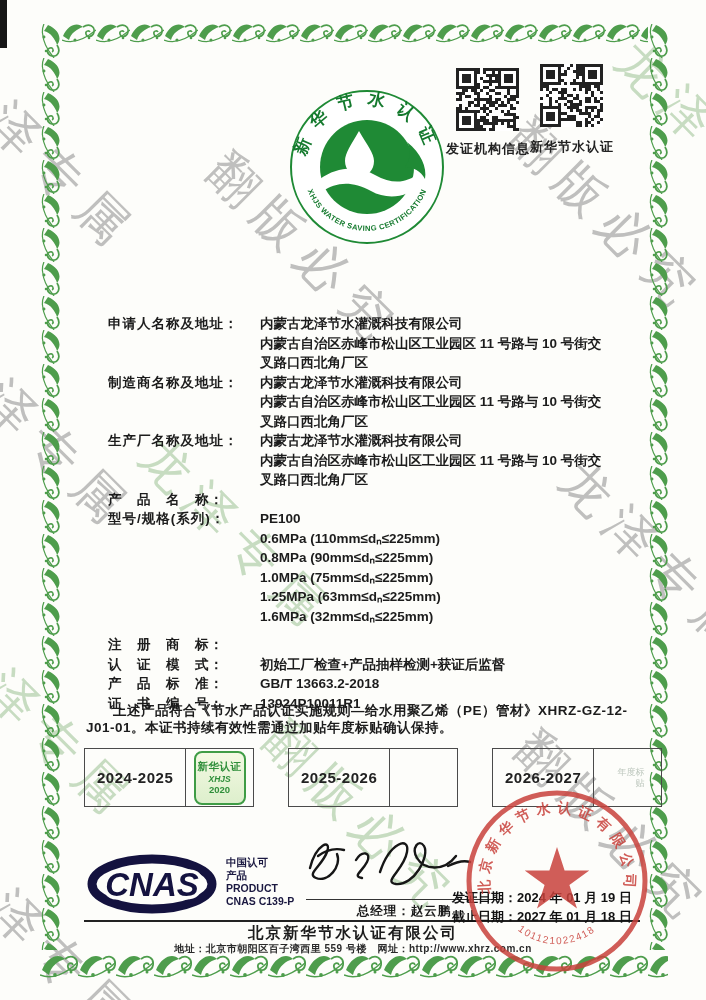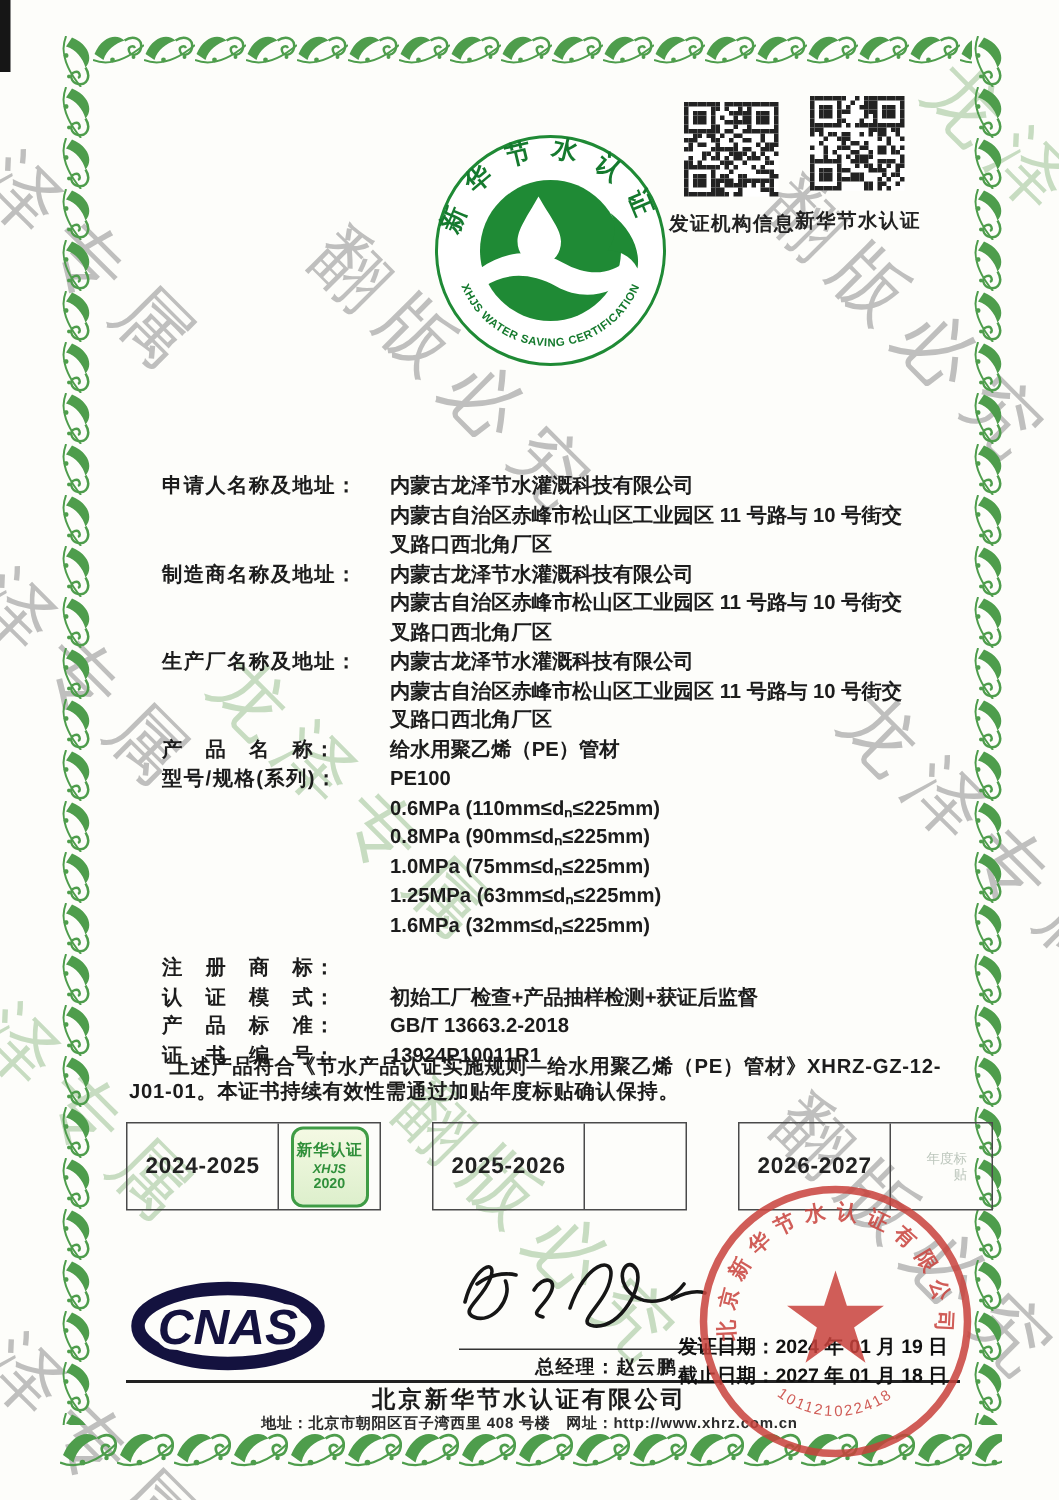--- a/index.html
+++ b/index.html
@@ -656,23 +656,20 @@
       <div class="frow">
         <div class="flabel">生产厂名称及地址：</div>
         <div class="fvalue">
           <div>内蒙古龙泽节水灌溉科技有限公司</div>
           <div>内蒙古自治区赤峰市松山区工业园区 11 号路与 10 号街交</div>
           <div>叉路口西北角厂区</div>
         </div>
       </div>
       <div class="frow">
         <div class="flabel">产　品　名　称：</div>
-        <div class="fvalue">
-          <div>给水用聚乙烯（PE）管材</div>
-        </div>
       </div>
       <div class="frow">
         <div class="flabel">型号/规格(系列)：</div>
         <div class="fvalue">
           <div>PE100</div>
           <div>0.6MPa (110mm≤dₙ≤225mm)</div>
           <div>0.8MPa (90mm≤dₙ≤225mm)</div>
           <div>1.0MPa (75mm≤dₙ≤225mm)</div>
           <div>1.25MPa (63mm≤dₙ≤225mm)</div>
           <div>1.6MPa (32mm≤dₙ≤225mm)</div>
@@ -724,41 +721,47 @@
       <div class="stk-cell">
           <div class="stk-ph">年度标贴</div>
         </div>
     </div>
   </div>
 
   <svg class="cnas-logo" width="132" height="64" viewBox="0 0 132 64">
     <ellipse cx="66" cy="32" rx="60" ry="25" fill="none" stroke="#14123f" stroke-width="9"></ellipse>
     <text x="66" y="44" text-anchor="middle" font-size="33" font-weight="bold" font-style="italic" fill="#14123f" stroke="#fdfdfa" stroke-width="7" paint-order="stroke" font-family="Liberation Sans, sans-serif">CNAS</text>
   </svg>
+  <div class="cnas-text">
+    <div>中国认可</div>
+    <div>产品</div>
+    <div>PRODUCT</div>
+    <div>CNAS C139-P</div>
+  </div>
 
   <svg class="signature" width="180" height="66" viewBox="0 0 180 66">
     <g fill="none" stroke="#161616" stroke-width="2.4" stroke-linecap="round">
       <path d="M14,42 C20,18 36,12 31,26 C26,40 10,48 20,52 C32,57 46,40 41,28"></path>
       <path d="M22,30 C30,24 40,22 48,24"></path>
       <path d="M60,34 C66,24 76,26 71,36 C66,46 56,50 66,52"></path>
       <path d="M84,46 C94,16 114,10 111,26 C108,44 86,56 100,58 C118,60 134,30 128,20 C123,12 115,22 121,32 C128,44 148,46 160,30"></path>
       <path d="M152,40 C160,36 168,34 174,36"></path>
     </g>
   </svg>
   <div class="sigline"></div>
   <div class="signer">总经理：赵云鹏</div>
 
   <div class="dates">
     <div>发证日期：2024 年 01 月 19 日</div>
     <div>截止日期：2027 年 01 月 18 日</div>
   </div>
 
   <div class="fullline"></div>
   <div class="company">北京新华节水认证有限公司</div>
-  <div class="address">地址：北京市朝阳区百子湾西里 408 号楼　网址：http://www.xhrz.com.cn</div>
+  <div class="address">地址：北京市朝阳区百子湾西里 559 号楼　网址：http://www.xhrz.com.cn</div>
 
   <svg class="seal" width="190" height="190" viewBox="0 0 190 190">
     <circle cx="95" cy="95" r="88" fill="none" stroke="#c9423c" stroke-width="5"></circle>
     <polygon points="95,61 102.6,84.5 127.3,84.5 107.4,99 115,122.5 95,108 75,122.5 82.6,99 62.7,84.5 87.4,84.5" fill="#c9423c"></polygon>
     <defs>
       <path id="sealTop" d="M 37,130 A 68,68 0 1 1 153,130"></path>
       <path id="sealBot" d="M 54.5,143.3 A 63,63 0 0 0 135.5,143.3"></path>
     </defs>
     <text font-size="14" font-weight="bold" fill="#c9423c" letter-spacing="6">
       <textPath href="#sealTop" startOffset="50%" text-anchor="middle">北京新华节水认证有限公司</textPath>

